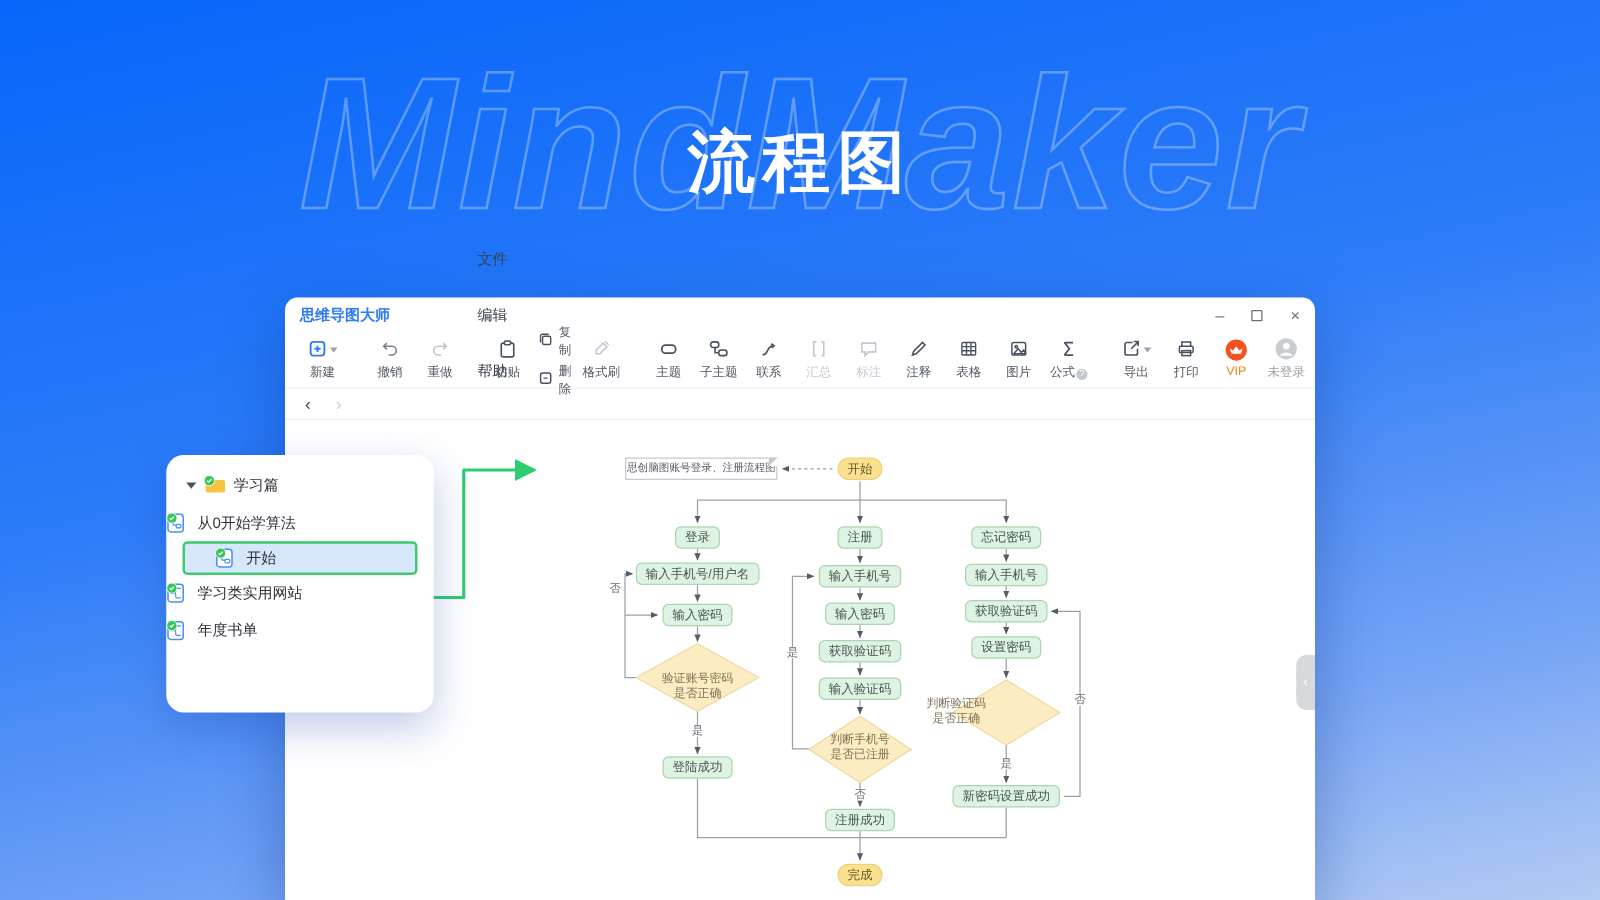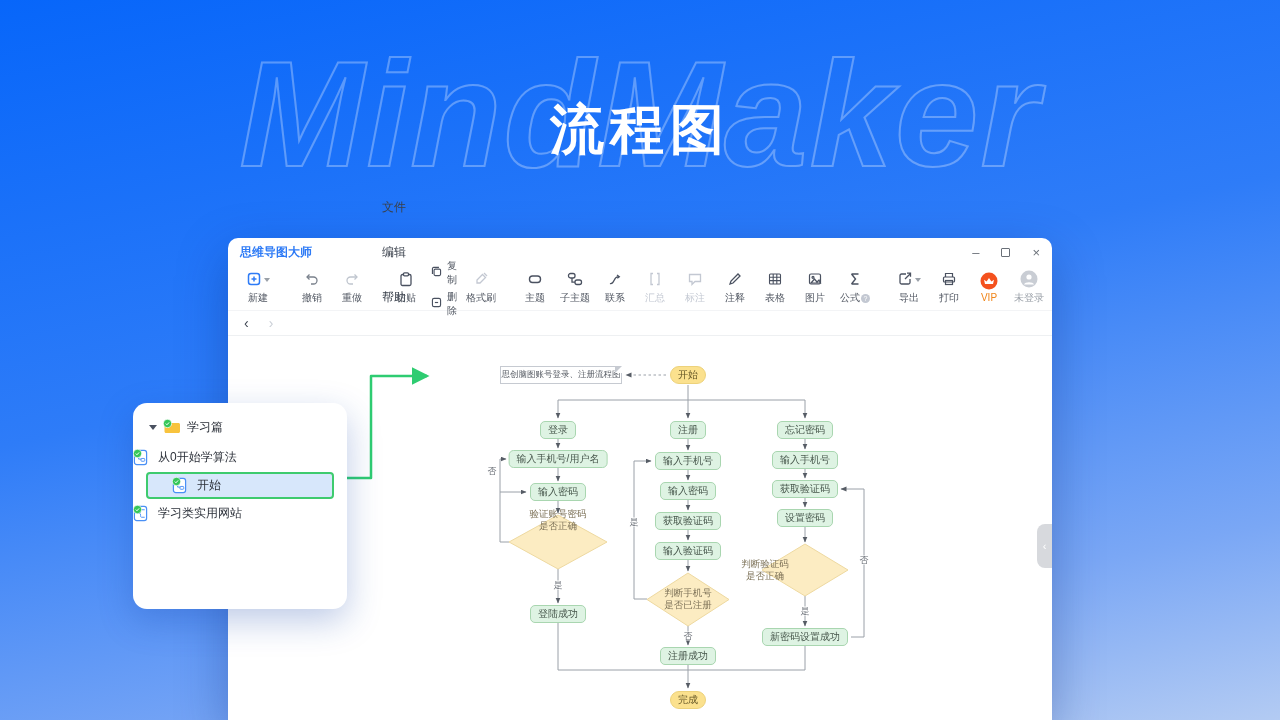--- a/index.html
+++ b/index.html
@@ -46,21 +46,21 @@
   .dtext{position:absolute;transform:translate(-50%,-50%);font-size:9.5px;color:#7d7258;
     text-align:center;line-height:1.3;white-space:nowrap;}
   .elabel{position:absolute;transform:translate(-50%,-50%);font-size:9px;color:#676c74;
     background:#fff;padding:0 2px;line-height:1;}
   .notebox{position:absolute;left:500px;top:366px;width:122px;height:18px;background:#fff;
     border:1px solid #c6cad1;font-size:8.5px;color:#565b63;display:flex;align-items:center;
     justify-content:center;white-space:nowrap;}
   .notebox::after{content:"";position:absolute;top:-1px;right:-1px;width:0;height:0;
     border-top:7px solid #fff;border-left:7px solid #c6cad1;transform:rotate(90deg);}
   
-  .panel{position:absolute;left:133px;top:403px;width:214px;height:206px;background:#fff;
+  .panel{position:absolute;left:133px;top:364px;width:214px;height:206px;background:#fff;
     border-radius:14px;box-shadow:0 12px 34px rgba(20,70,170,.28);padding-top:10px;}
   .prow{height:29.5px;display:flex;align-items:center;gap:7px;font-size:12px;color:#2c313a;}
   .prow.folderrow{padding-left:16px;gap:6px;}
   .prow.selected{margin:0 13px;padding-left:24px;background:#d7e7fb;border:2px solid #3ecb6e;border-radius:4px;height:27px;}
   .tcaret{width:0;height:0;border-left:4px solid transparent;border-right:4px solid transparent;
     border-top:5px solid #4a5160;}
   .iconwrap{position:relative;width:18px;height:17px;flex:0 0 auto;}
   .iconwrap svg{position:absolute;left:0;top:0;}
   .badge{position:absolute;right:-3px;bottom:-3px;}
 </style>
@@ -368,21 +368,21 @@
     </g>
     <polyline points="334,478 371,478 371,376 427,376" fill="none" stroke="#2ecc71" stroke-width="2.5" stroke-linejoin="round" marker-end="url(#gm)"></polyline>
   </svg>
 
   <div class="notebox">思创脑图账号登录、注册流程图</div>
   <div class="node pill" style="left:688px;top:375px;">开始</div>
 
   <div class="node" style="left:558px;top:430px;">登录</div>
   <div class="node" style="left:558px;top:459px;">输入手机号/用户名</div>
   <div class="node" style="left:558px;top:492px;">输入密码</div>
-  <div class="dtext" style="left:558px;top:520px;">
+  <div class="dtext" style="left:558px;top:550px;">
     <div>验证账号密码</div>
       <div>是否正确</div>
   </div>
   <div class="node" style="left:558px;top:614px;">登陆成功</div>
 
   <div class="node" style="left:688px;top:430px;">注册</div>
   <div class="node" style="left:688px;top:461px;">输入手机号</div>
   <div class="node" style="left:688px;top:491px;">输入密码</div>
   <div class="node" style="left:688px;top:521px;">获取验证码</div>
   <div class="node" style="left:688px;top:551px;">输入验证码</div>
@@ -461,15 +461,28 @@
             <rect x="1.5" y="1.5" width="13" height="15" rx="2.5" fill="#fff" stroke="#4a90f5" stroke-width="1.3"></rect>
             <path d="M3.5 9h3.5M9 5h3.5M9 13h3.5M7 9c2.2 0 0-4 2-4M7 9c2.2 0 0 4 2 4" fill="none" stroke="#4a90f5"></path>
           </svg>
         <svg class="badge" width="9" height="9" viewBox="0 0 10 10">
             <circle cx="5" cy="5" r="4.6" fill="#35c759" stroke="#fff" stroke-width="0.8"></circle>
             <path d="M3.1 5.1l1.3 1.3 2.4-2.6" stroke="#fff" stroke-width="1.1" fill="none"></path>
           </svg>
       </span>
       <span>学习类实用网站</span>
     </div>
+    <div class="prow">
+      <span class="iconwrap">
+        <svg width="15" height="17" viewBox="0 0 16 18">
+            <rect x="1.5" y="1.5" width="13" height="15" rx="2.5" fill="#fff" stroke="#4a90f5" stroke-width="1.3"></rect>
+            <path d="M3.5 9h3.5M9 5h3.5M9 13h3.5M7 9c2.2 0 0-4 2-4M7 9c2.2 0 0 4 2 4" fill="none" stroke="#4a90f5"></path>
+          </svg>
+        <svg class="badge" width="9" height="9" viewBox="0 0 10 10">
+            <circle cx="5" cy="5" r="4.6" fill="#35c759" stroke="#fff" stroke-width="0.8"></circle>
+            <path d="M3.1 5.1l1.3 1.3 2.4-2.6" stroke="#fff" stroke-width="1.1" fill="none"></path>
+          </svg>
+      </span>
+      <span>年度书单</span>
+    </div>
   </div>
 
 </div>
 
 </body></html>

